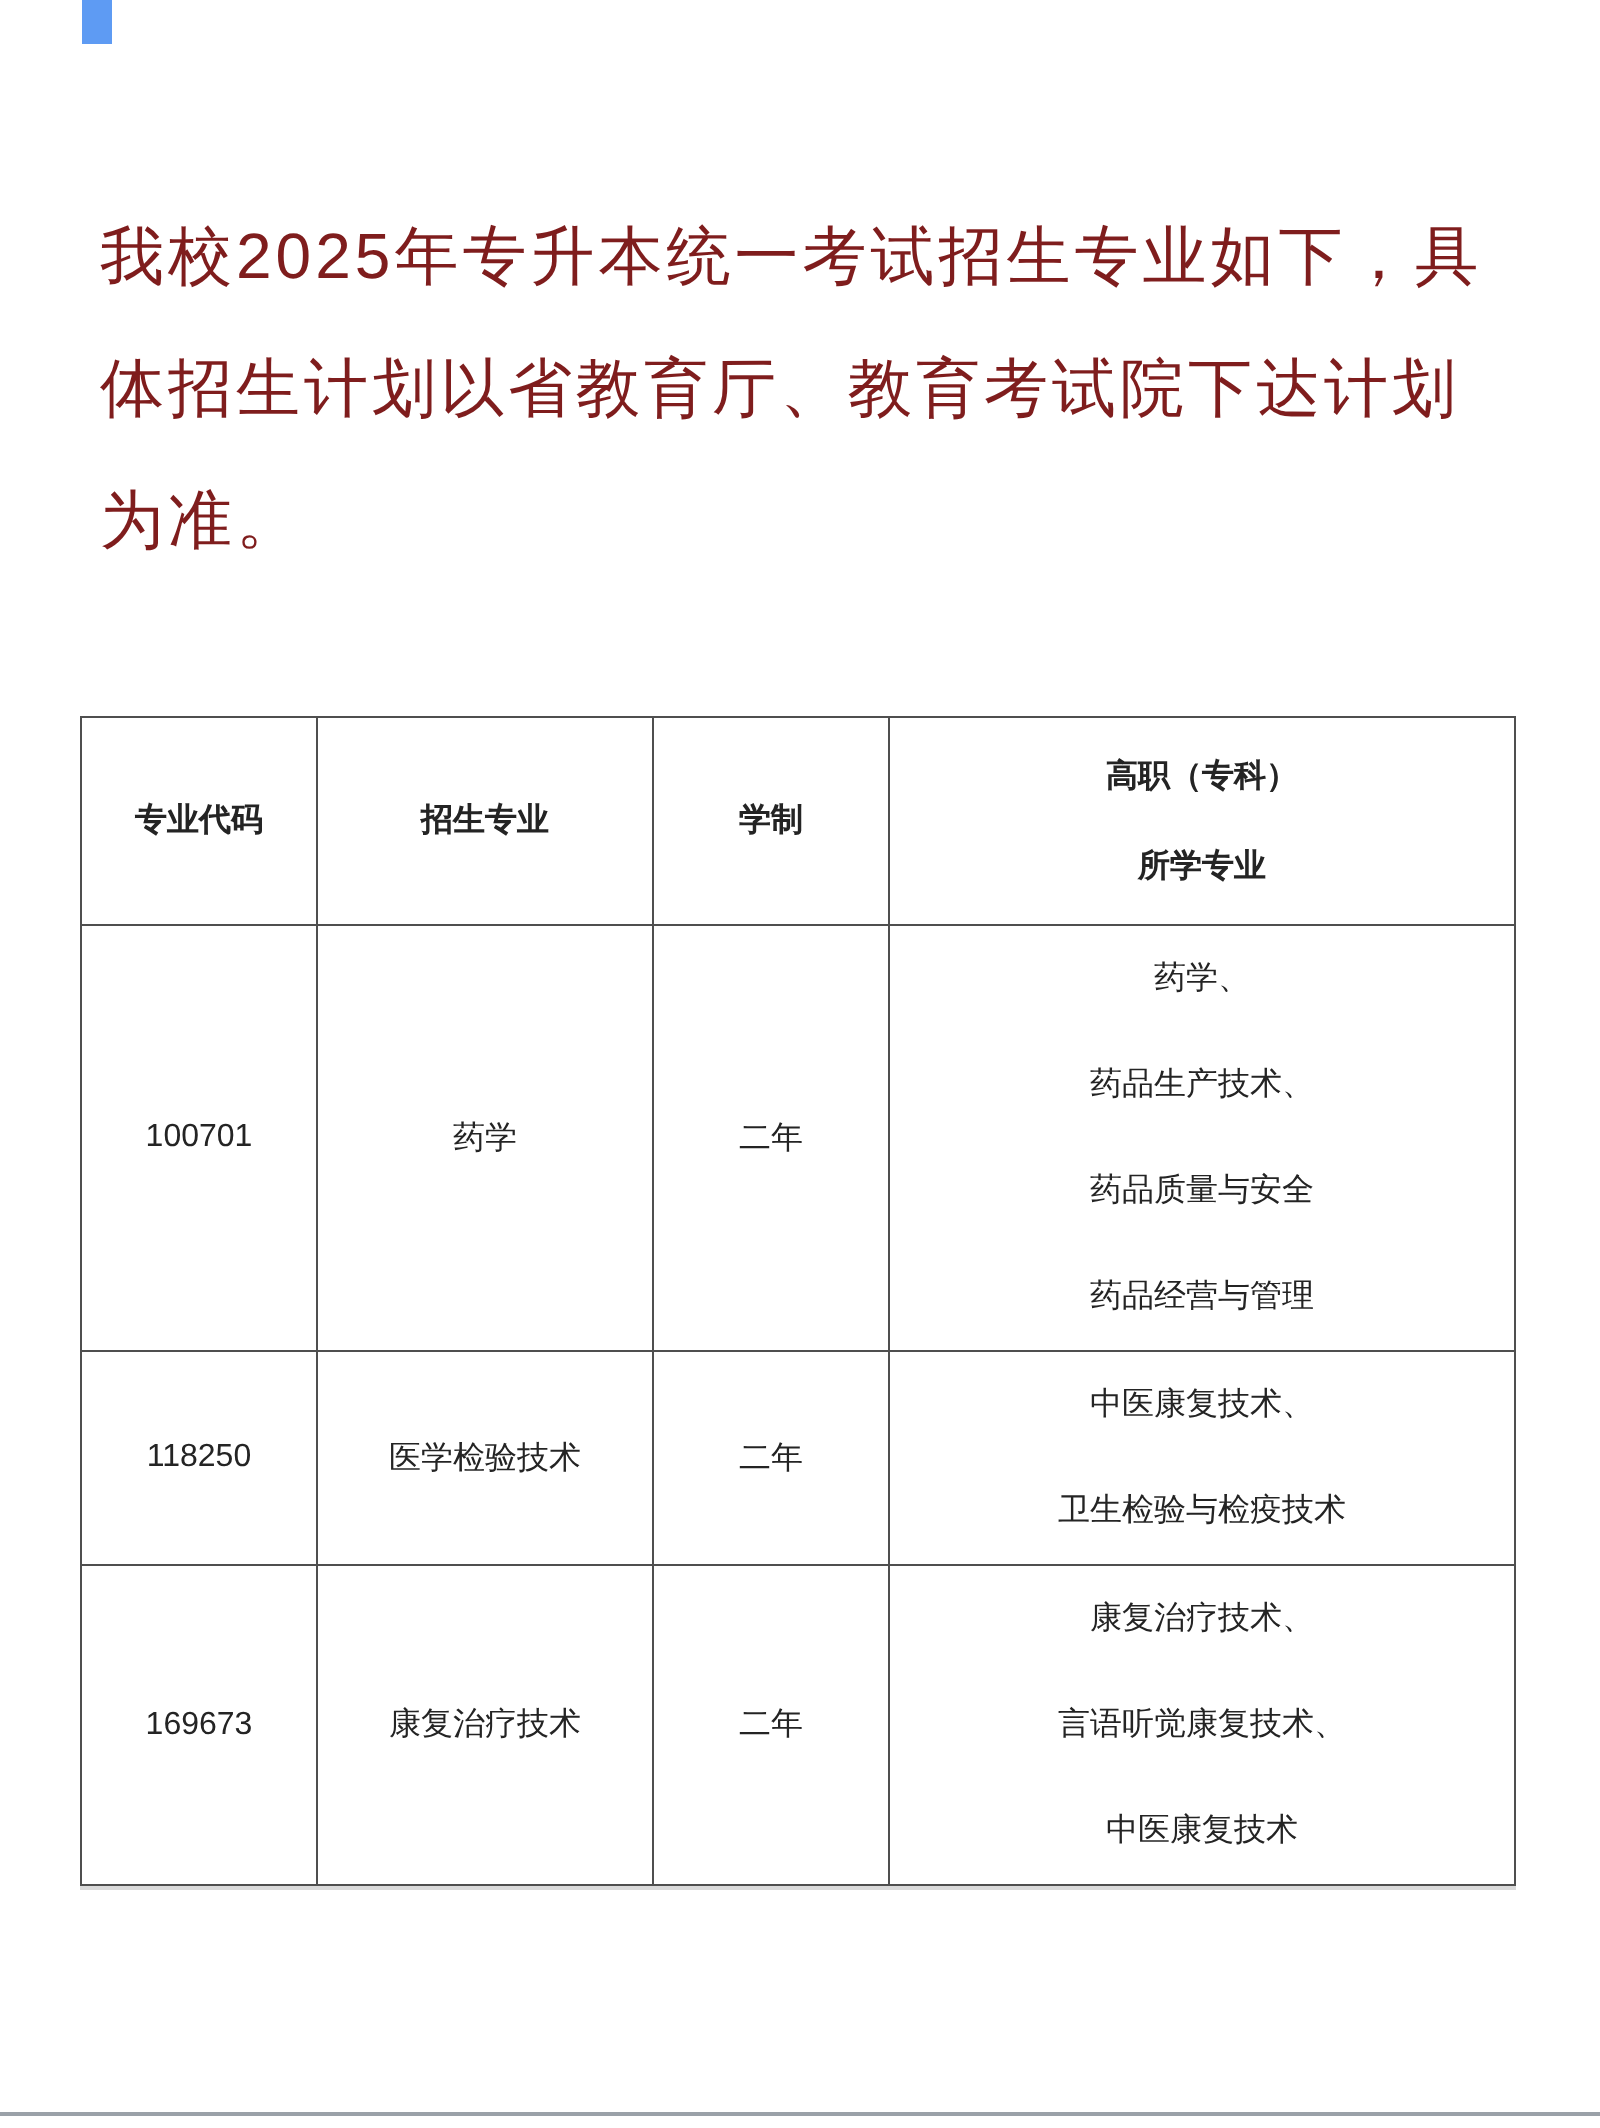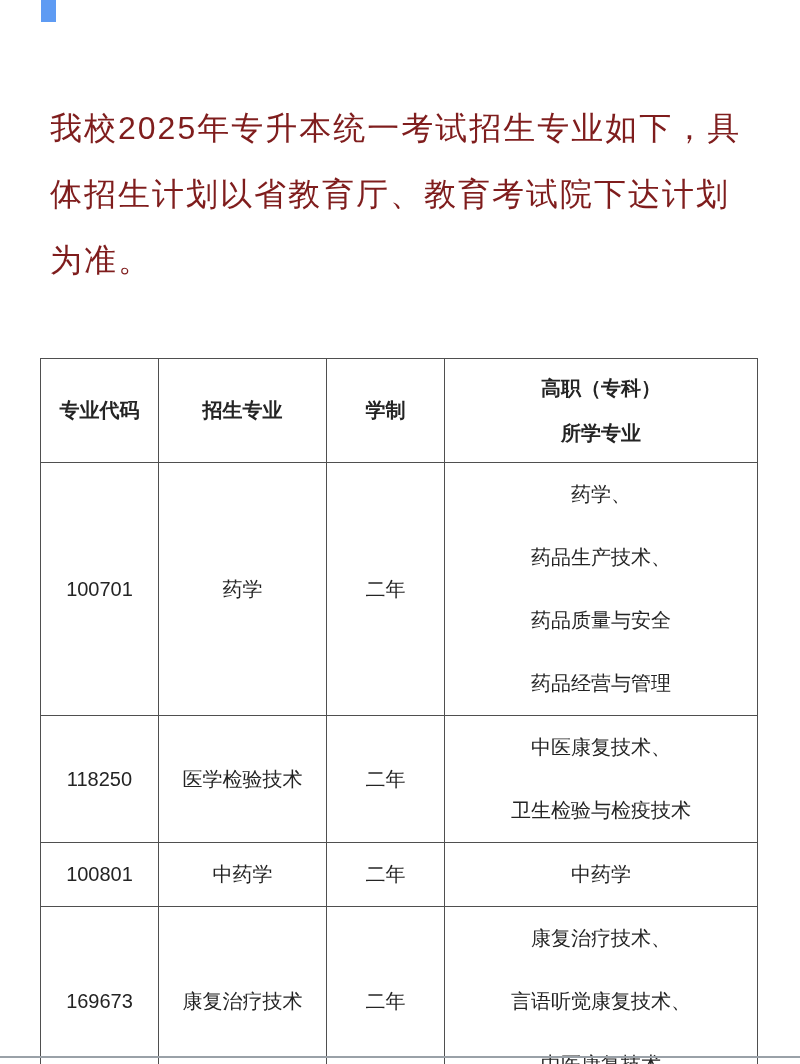--- a/index.html
+++ b/index.html
@@ -42,41 +42,41 @@
     width: 717px;
     border-collapse: collapse;
     table-layout: fixed;
     box-shadow: 0 2px 0 rgba(150,150,150,0.35);
   }
   .major-table th,
   .major-table td {
     border: 1px solid #4f4f4f;
     text-align: center;
     vertical-align: middle;
-    font-size: 20px;
+    font-size: 16px;
     color: #242424;
     padding: 0 4px;
     overflow: hidden;
   }
   .major-table th {
     font-weight: 700;
   }
   .col-code    { width: 118px; }
   .col-major   { width: 168px; }
   .col-duration{ width: 118px; }
   .col-source  { width: 313px; }
   .rh-header { height: 104px; }
   .rh-r0 { height: 196px; }
   .rh-r1 { height: 50px;  }
   .rh-r2 { height: 102px; }
   .rh-r3 { height: 54px;  }
   .rh-r4 { height: 148px; }
   .lines {
     white-space: pre-line;
-    line-height: 63px;
+    line-height: 53px;
   }
   .header-lines {
     white-space: pre-line;
     line-height: 45px;
   }
   .bottom-rule {
     position: absolute;
     left: 0;
     top: 1056px;
     width: 800px;
@@ -123,28 +123,20 @@
   </tr>
   <tr class="rh-r2">
     <td>118250</td>
     <td>医学检验技术</td>
     <td>二年</td>
     <td>
       <div class="lines">中医康复技术、
 卫生检验与检疫技术</div>
     </td>
   </tr>
-  <tr class="rh-r3">
-    <td>100801</td>
-    <td>中药学</td>
-    <td>二年</td>
-    <td>
-      <div class="lines">中药学</div>
-    </td>
-  </tr>
   <tr class="rh-r4">
     <td>169673</td>
     <td>康复治疗技术</td>
     <td>二年</td>
     <td>
       <div class="lines">康复治疗技术、
 言语听觉康复技术、
 中医康复技术</div>
     </td>
   </tr>

